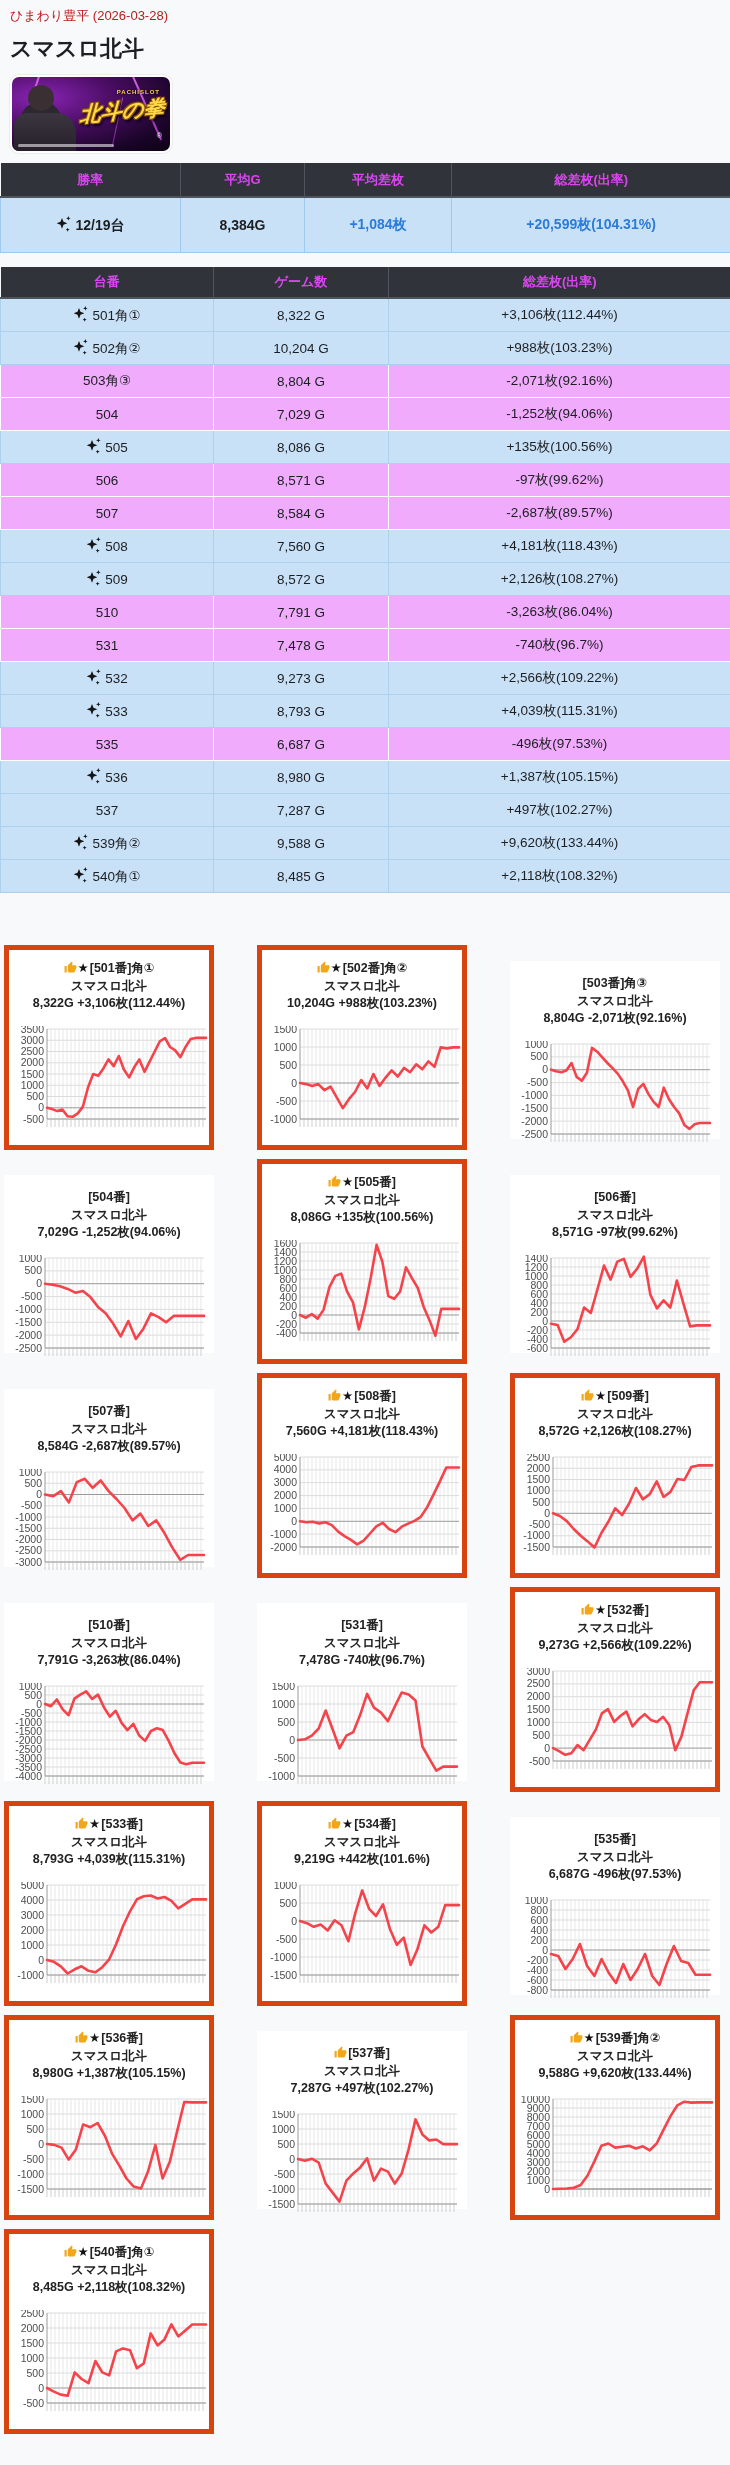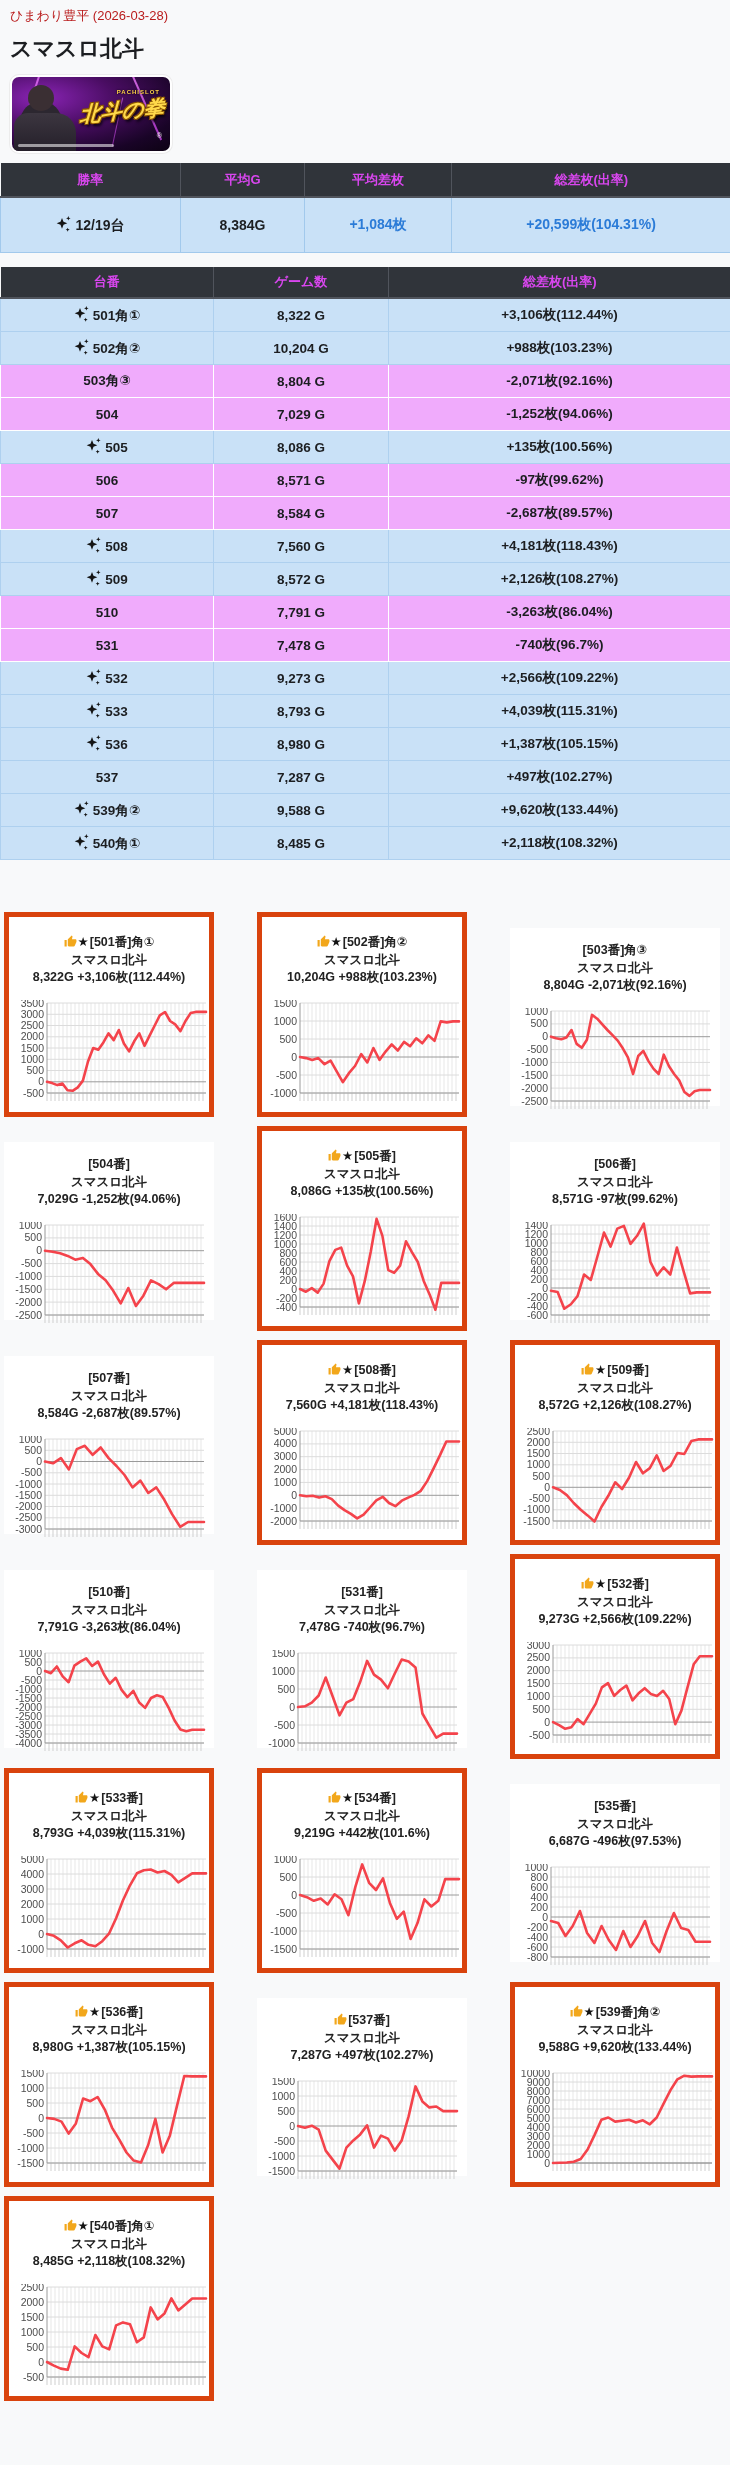--- a/index.html
+++ b/index.html
@@ -30,29 +30,29 @@
   table{width:730px;border-collapse:collapse;table-layout:fixed;}
   th{background:#30343a;color:#d946ef;font-size:13px;font-weight:700;
      border-right:1px solid #50545c;border-bottom:2px solid #50545c;}
   th:last-child{border-right:none;}
   .sum-table th{height:31px;}
   .sum-table td{height:52px;text-align:center;font-size:14px;font-weight:700;
      background:#c9e1f7;border:1px solid #a2c9ec;}
   .sum-table{margin-bottom:14px;}
   .blue-val{color:#2b7bd7;}
   .machine-table th{height:28px;}
-  .machine-table td{height:30px;text-align:center;font-size:13.5px;font-weight:700;}
+  .machine-table td{height:30px;text-align:center;font-size:13.5px;font-weight:400;}
   tr.win td{background:#c9e1f7;border:1px solid #aed0ef;}
   tr.lose td{background:#f0abfc;border:1px solid #ffffff;}
   .sparkle{display:inline-block;vertical-align:-3px;margin-right:3px;}
   
   .charts{display:grid;grid-template-columns:repeat(3,210px);column-gap:43px;
     grid-auto-rows:214px;padding:0 0 8px 4px;margin-top:52px;}
   .chart-card{background:#fff;box-sizing:border-box;text-align:center;align-self:start;width:210px;}
-  .chart-card.hl{border:5px solid #d9430d;height:205px;padding-top:17px;}
+  .chart-card.hl{border:5px solid #d9430d;height:205px;padding-top:10px;}
   .chart-card.normal{height:178px;margin-top:16px;padding-top:14px;}
   .chart-title{font-size:12.5px;font-weight:700;color:#222;line-height:1.4;}
   .thumb-icon{display:inline-block;vertical-align:-2px;margin-right:1px;}
   .star-icon{color:#141414;margin-right:1px;}
   .chart-svg-wrap{margin-top:13px;}
 </style>
 </head>
 <body>
 
 <div class="site-line">ひまわり豊平 (2026-03-28)</div>
@@ -200,20 +200,25 @@
         <td>+2,566枚(109.22%)</td>
       </tr>
       <tr class="win">
         <td><span class="sparkle"><svg width="16" height="18" viewBox="0 0 24 26">
     <path fill="#141414" d="M9 4 L11.24 9.76 L17 12 L11.24 14.24 L9 20 L6.76 14.24 L1 12 L6.76 9.76 Z"></path>
     <path fill="#141414" d="M18.5 1.1 L19.452 3.548 L21.9 4.5 L19.452 5.452 L18.5 7.9 L17.548 5.452 L15.1 4.5 L17.548 3.548 Z"></path>
     <path fill="#141414" d="M17.5 18.5 L18.34 20.66 L20.5 21.5 L18.34 22.34 L17.5 24.5 L16.66 22.34 L14.5 21.5 L16.66 20.66 Z"></path>
             </svg></span><span>533</span></td>
         <td>8,793 G</td>
         <td>+4,039枚(115.31%)</td>
+      </tr>
+      <tr class="lose">
+        <td><span>535</span></td>
+        <td>6,687 G</td>
+        <td>-496枚(97.53%)</td>
       </tr>
       <tr class="win">
         <td><span class="sparkle"><svg width="16" height="18" viewBox="0 0 24 26">
     <path fill="#141414" d="M9 4 L11.24 9.76 L17 12 L11.24 14.24 L9 20 L6.76 14.24 L1 12 L6.76 9.76 Z"></path>
     <path fill="#141414" d="M18.5 1.1 L19.452 3.548 L21.9 4.5 L19.452 5.452 L18.5 7.9 L17.548 5.452 L15.1 4.5 L17.548 3.548 Z"></path>
     <path fill="#141414" d="M17.5 18.5 L18.34 20.66 L20.5 21.5 L18.34 22.34 L17.5 24.5 L16.66 22.34 L14.5 21.5 L16.66 20.66 Z"></path>
             </svg></span><span>536</span></td>
         <td>8,980 G</td>
         <td>+1,387枚(105.15%)</td>
       </tr>

